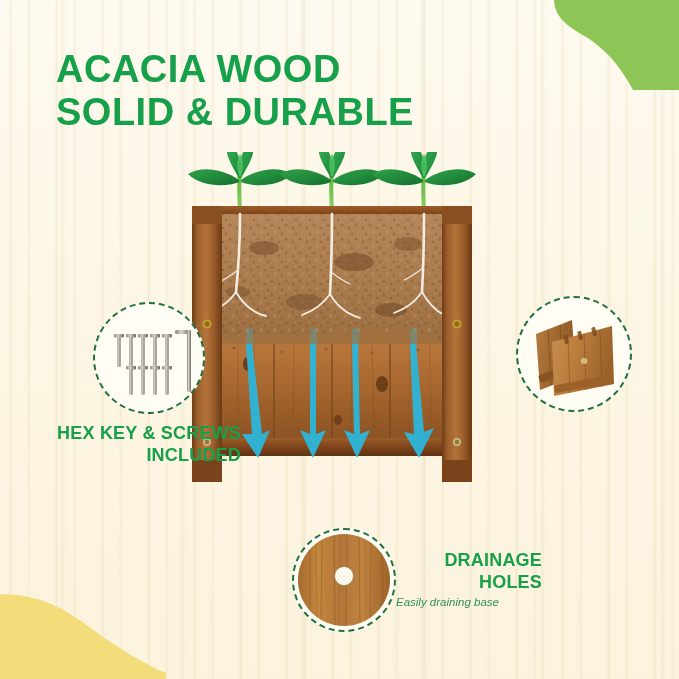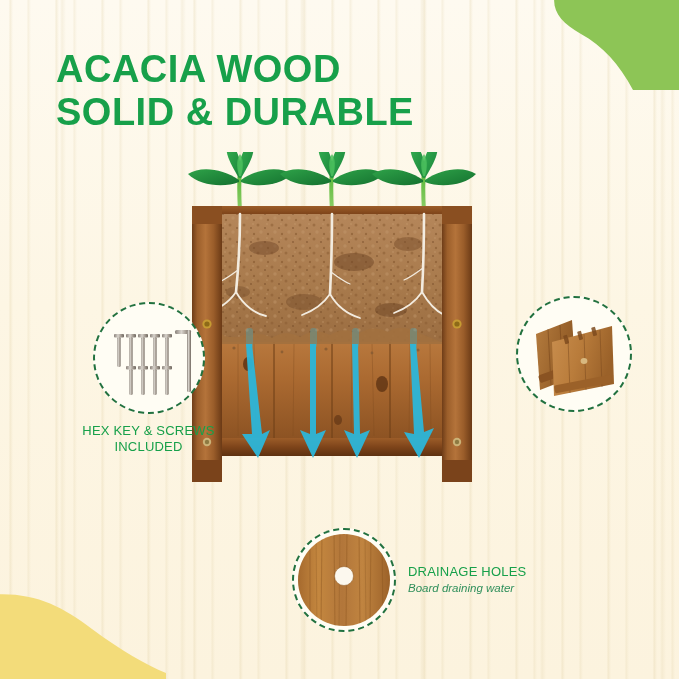--- a/index.html
+++ b/index.html
@@ -91,24 +91,25 @@
   }
   .feature-icon {
     border-radius: 50%;
     border: 2px dashed #21713f;
     background: #fffdf4;
     position: relative;
     overflow: hidden;
   }
   .feature-title {
     color: #17a04a;
-    font-weight: normal;
-    font-size: 13px;
+    font-weight: bold;
+    font-size: 18px;
     line-height: 1.22;
     letter-spacing: 0.2px;
+    text-align: right;
   }
   .feature-sub {
     color: #2f8f5b;
     font-style: italic;
     font-size: 11.5px;
     line-height: 1.3;
     margin-top: 2px;
     white-space: pre-line;
   }
 
@@ -116,21 +117,21 @@
   .feat-hex { left: 56px; top: 302px; width: 185px; }
   .feat-hex .feature-icon { width: 108px; height: 108px; margin: 0 auto; }
   .feat-hex .feature-text { text-align: center; margin-top: 9px; }
 
   
   .feat-board { left: 476px; top: 296px; width: 196px; }
   .feat-board .feature-icon { width: 112px; height: 112px; margin: 0 auto; }
   .feat-board .feature-text { text-align: center; margin-top: 8px; }
 
   
-  .feat-drain { left: 292px; top: 528px; width: 250px; display: flex; align-items: center; gap: 12px; }
+  .feat-drain { left: 292px; top: 528px; width: 250px; display: flex; align-items: center; }
   .feat-drain .feature-icon { width: 100px; height: 100px; flex: 0 0 100px; }
   .feat-drain .feature-text { text-align: left; }
 </style>
 </head>
 <body>
 
 <div id="canvas">
 
   <div class="bg-texture"></div>
 
@@ -497,17 +498,17 @@
           <line x1="22" y1="0" x2="23" y2="100"></line>
           <line x1="46" y1="0" x2="45" y2="100"></line>
           <line x1="71" y1="0" x2="72" y2="100"></line>
         </g>
         <circle cx="50" cy="46" r="9.5" fill="#fcf8ee"></circle>
         <circle cx="50" cy="46" r="9.5" fill="none" stroke="#8d5722" stroke-width="1" opacity="0.5"></circle>
       </svg>
     </div>
     <div class="feature-text">
       <div class="feature-title">DRAINAGE HOLES</div>
-      <div class="feature-sub">Board draining water</div>
+      <div class="feature-sub">Easily draining base</div>
     </div>
   </div>
 
 </div>
 
 </body></html>

